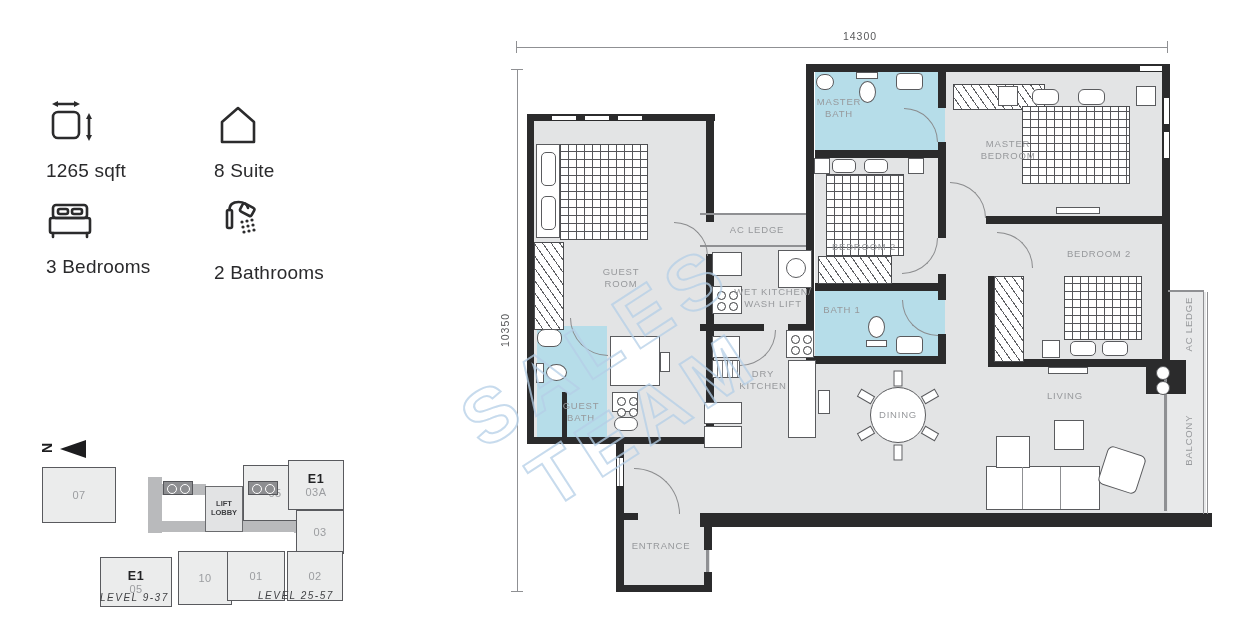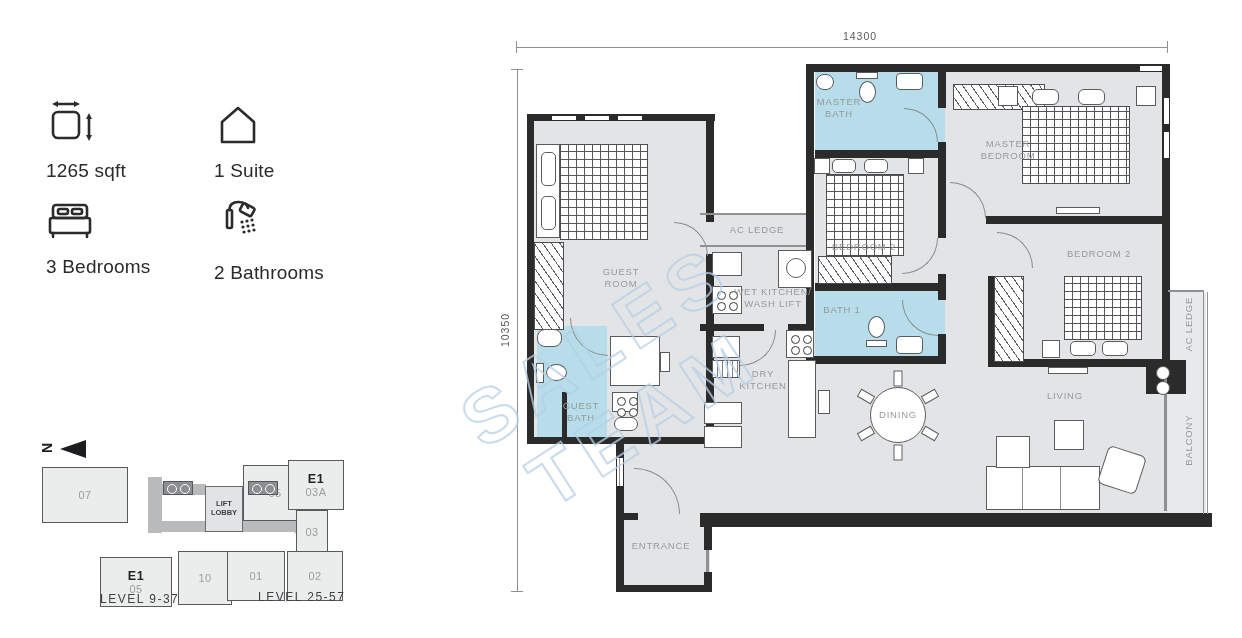--- a/index.html
+++ b/index.html
@@ -15,21 +15,21 @@
   .kp-unit{position:absolute;background:#ebecec;border:1.5px solid #595a5e;box-sizing:border-box;
            display:flex;align-items:center;justify-content:center;flex-direction:column;margin-top:20px;}
   .kp-num{font-size:11px;color:#9b9da0;letter-spacing:.5px;}
   .kp-e1{font-size:12.5px;font-weight:700;color:#222325;letter-spacing:.5px;}
   .kp-corridor{position:absolute;background:#b9babc;}
   .kp-lift{position:absolute;background:#e2e3e4;border:1px solid #6a6b6e;box-sizing:border-box;
            display:flex;align-items:center;justify-content:center;text-align:center;
            font-size:7.5px;font-weight:700;color:#3e3f42;white-space:pre-line;line-height:1.15;}
   .kp-car{position:absolute;background:#8d8e91;border:1px solid #55565a;box-sizing:border-box;}
   .kp-car i{position:absolute;top:2px;width:8px;height:8px;border:1px solid #fff;border-radius:50%;}
-  .level{position:absolute;font-size:12px;color:#404144;letter-spacing:1.5px;}
+  .level{position:absolute;font-size:10px;color:#404144;letter-spacing:1.5px;font-style:italic;}
   .north-n{position:absolute;font-size:14px;font-weight:700;color:#1d1d1f;transform:rotate(-90deg);}
   .north-tri{position:absolute;width:0;height:0;border-top:9px solid transparent;
              border-bottom:9px solid transparent;border-right:26px solid #1d1d1f;}
   
   .wall{position:absolute;background:#2b2b2c;}
   .floor{position:absolute;background:#e3e4e5;}
   .bathfloor{position:absolute;background:#b6dde9;}
   .white{position:absolute;background:#fff;border:1px solid #5a5b5e;box-sizing:border-box;}
   .winslit{position:absolute;background:#fff;}
   .gline{position:absolute;background:#8f9093;}
@@ -69,21 +69,21 @@
       <path d="M41 41 L38 35 L44 35 Z" fill="#2b2b2c" stroke="none"></path>
     </svg>
   </div>
   <div class="spec-label" style="left:46px;top:160px">1265 sqft</div>
 
   <div class="spec-icon" style="left:214px;top:102px">
     <svg class="icon" width="48" height="48" viewBox="0 0 48 48" fill="none" stroke="#2b2b2c" stroke-width="2.6" stroke-linejoin="round">
       <path d="M8 40 V20 L24 6 L40 20 V40 Z"></path>
     </svg>
   </div>
-  <div class="spec-label" style="left:214px;top:160px">1 Suite</div>
+  <div class="spec-label" style="left:214px;top:160px">8 Suite</div>
 
   <div class="spec-icon" style="left:44px;top:198px">
     <svg class="icon" width="52" height="48" viewBox="0 0 52 48" fill="none" stroke="#2b2b2c" stroke-width="2.6" stroke-linecap="round" stroke-linejoin="round">
       <rect x="9" y="7" width="34" height="13" rx="3"></rect>
       <rect x="14" y="11" width="10" height="5" rx="2"></rect>
       <rect x="28" y="11" width="10" height="5" rx="2"></rect>
       <rect x="6" y="20" width="40" height="15" rx="2"></rect>
       <path d="M9 35 v4 M43 35 v4"></path>
     </svg>
   </div>
@@ -111,31 +111,31 @@
 
   <div class="north-n" style="left:42px;top:440px">N</div>
   <div class="north-tri" style="left:60px;top:440px"></div>
 
   <div class="kp-corridor" style="left:148px;top:477px;width:14px;height:56px"></div>
   <div class="kp-corridor" style="left:294px;top:484px;width:12px;height:49px"></div>
   <div class="kp-corridor" style="left:148px;top:521px;width:158px;height:11px"></div>
   <div class="kp-corridor" style="left:162px;top:484px;width:44px;height:11px"></div>
   <div class="kp-corridor" style="left:246px;top:484px;width:48px;height:11px"></div>
 
-  <div class="kp-unit" style="left:42px;top:447px;width:86px;height:56px">
+  <div class="kp-unit" style="left:42px;top:447px;width:74px;height:56px">
     <span class="kp-num">07</span>
     </div>
   <div class="kp-unit" style="left:243px;top:445px;width:64px;height:56px">
     <span class="kp-num">05</span>
     </div>
   <div class="kp-unit" style="left:288px;top:440px;width:56px;height:50px">
     <span class="kp-e1">E1</span>
     <span class="kp-num">03A</span>
     </div>
-  <div class="kp-unit" style="left:296px;top:490px;width:32px;height:44px">
+  <div class="kp-unit" style="left:296px;top:490px;width:48px;height:44px">
     <span class="kp-num">03</span>
     </div>
   <div class="kp-unit" style="left:100px;top:537px;width:72px;height:50px">
     <span class="kp-e1">E1</span>
     <span class="kp-num">05</span>
     </div>
   <div class="kp-unit" style="left:178px;top:531px;width:54px;height:54px">
     <span class="kp-num">10</span>
     </div>
   <div class="kp-unit" style="left:227px;top:531px;width:58px;height:50px">

